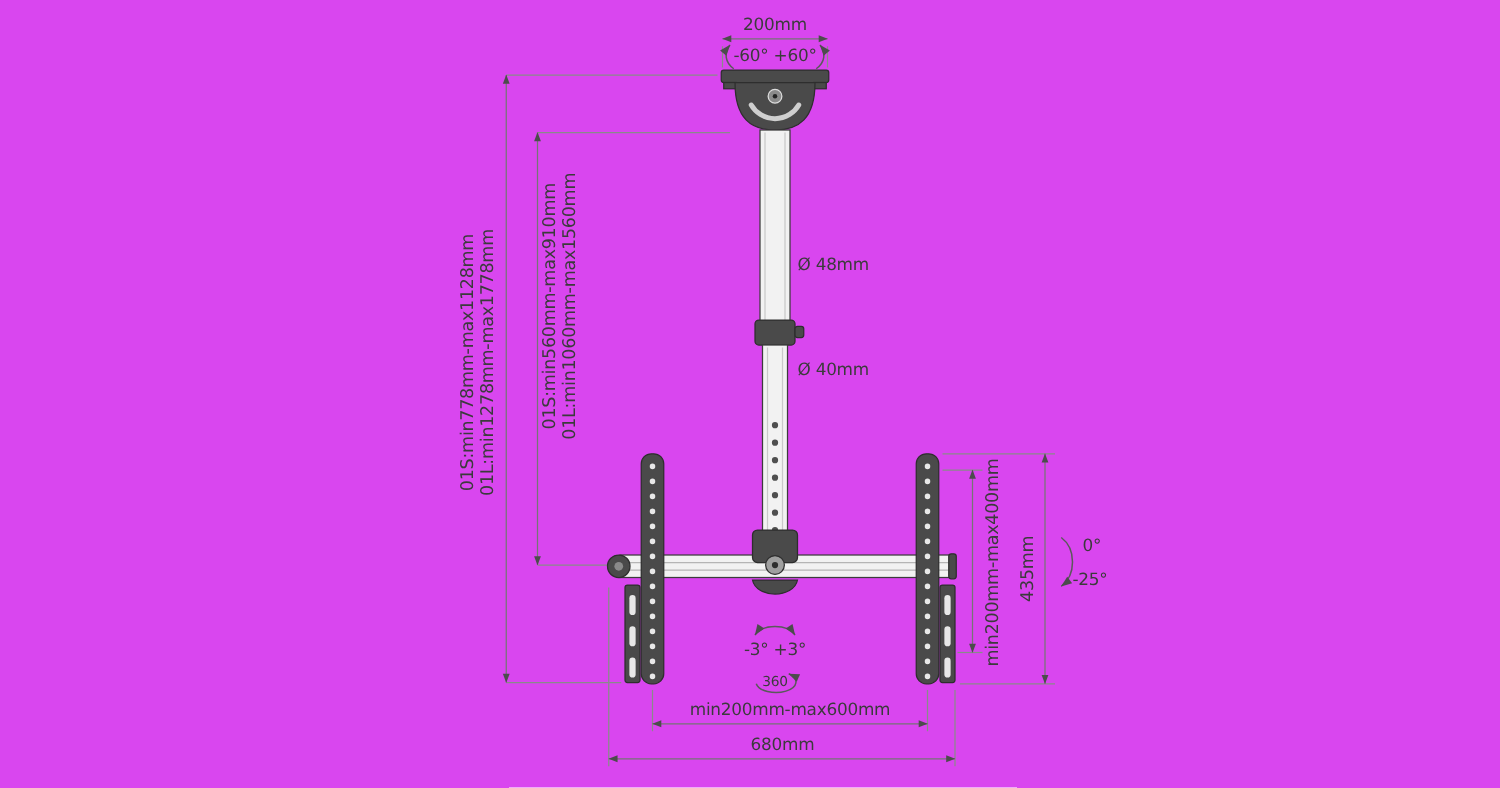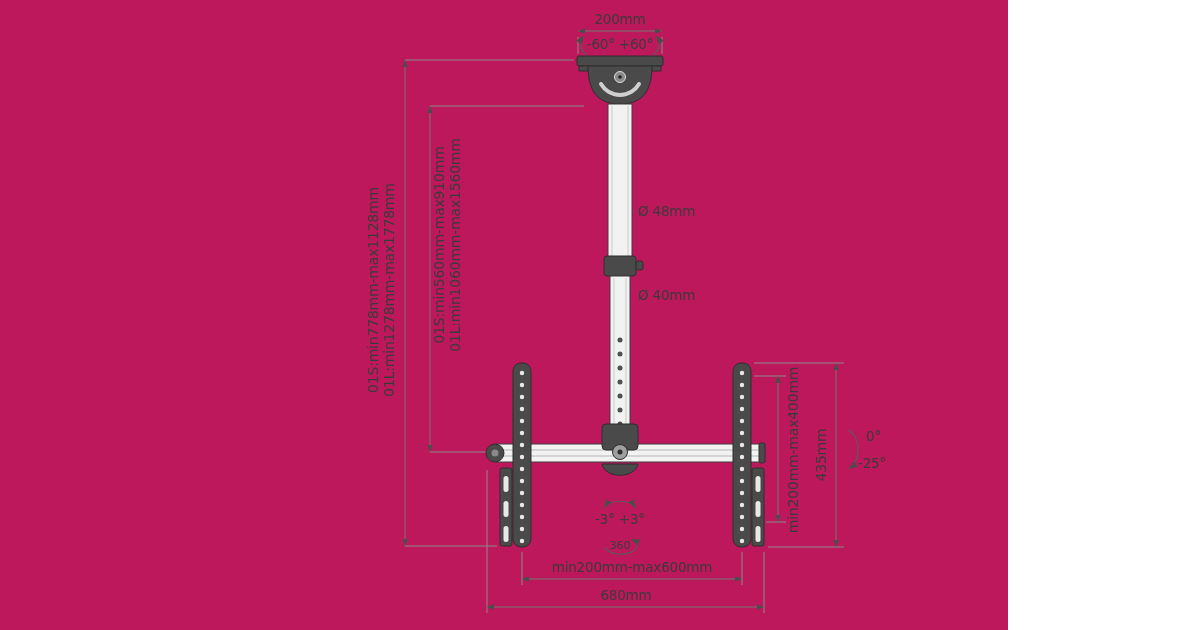--- a/index.html
+++ b/index.html
@@ -1,16 +1,16 @@
 <!DOCTYPE html>
 <html><head>
 <meta charset="utf-8">
 <style>
   html,body{margin:0;padding:0;background:#fff;}
-  .canvas{position:relative;width:1008px;height:630px;background:#be185d;overflow:hidden;text-decoration:underline;}
+  .canvas{position:relative;width:1200px;height:630px;background:#d946ef;overflow:hidden;text-decoration:underline;}
   svg{position:absolute;left:0;top:0;}
   text{font-family:"DejaVu Sans",sans-serif;font-size:13.5px;fill:#3b3b3b;letter-spacing:-0.2px;}
   text.rot{font-size:14px;}
   text.small{font-size:11px;}
   .dim{stroke:#757575;stroke-width:1;fill:none;}
   .ext{stroke:#8a8a8a;stroke-width:1;fill:none;}
   .part-dark{fill:#4a4a4a;stroke:#2e2e2e;stroke-width:1;}
   .part-light{fill:#f2f2f2;stroke:#3c3c3c;stroke-width:1;}
   .detail{stroke:#c9c9c9;stroke-width:1;fill:none;}
   .arrowline{stroke:#5a5a5a;stroke-width:1.2;fill:none;}

